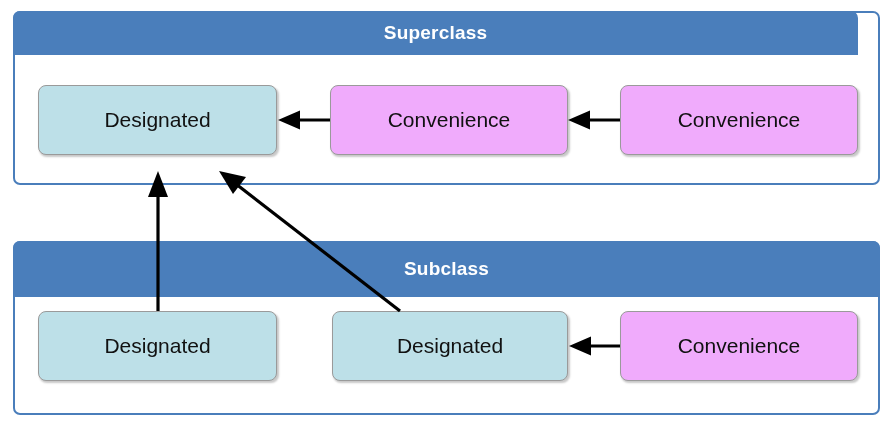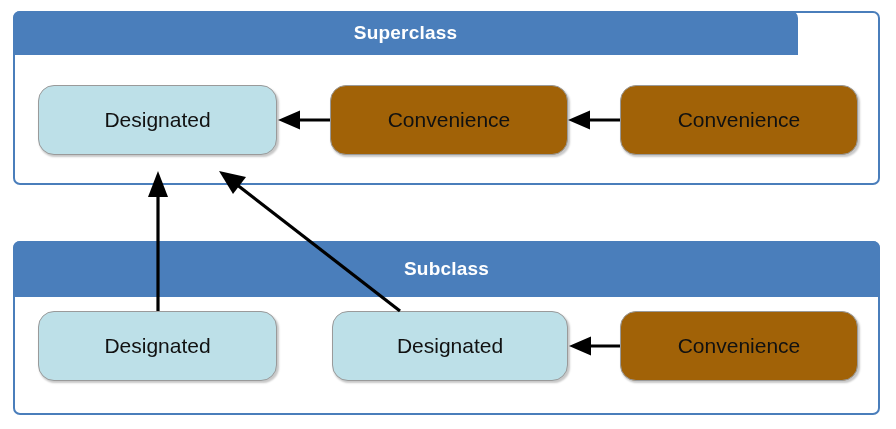--- a/index.html
+++ b/index.html
@@ -35,50 +35,50 @@
     font-size: 19px;
     display: flex;
     align-items: center;
     justify-content: center;
     letter-spacing: 0.2px;
   }
   .node {
     position: absolute;
     box-sizing: border-box;
     border: 1.5px solid #9a9a9a;
-    border-radius: 16px;
+    border-radius: 8px;
     display: flex;
     align-items: center;
     justify-content: center;
     font-size: 21px;
     color: #111111;
     box-shadow: 1.5px 2px 2px rgba(0,0,0,0.22);
   }
   .node.designated {
     background: #bde0e8;
   }
   .node.convenience {
-    background: #a16207;
+    background: #f0abfc;
   }
   .arrow-layer {
     position: absolute;
     left: 0;
     top: 0;
     width: 896px;
     height: 429px;
     pointer-events: none;
   }
 </style>
 </head>
 <body>
 
 <div id="canvas">
 
   <div class="group" style="left:13px; top:11px; width:867px; height:174px;">
-    <div class="group-header" style="width:785px; height:44px;">
+    <div class="group-header" style="width:845px; height:44px;">
       <span>Superclass</span>
     </div>
   </div>
 
   <div class="node designated" style="left:38px; top:85px; width:239px; height:70px;">
     <span>Designated</span>
   </div>
 
   <div class="node convenience" style="left:330px; top:85px; width:238px; height:70px;">
     <span>Convenience</span>

